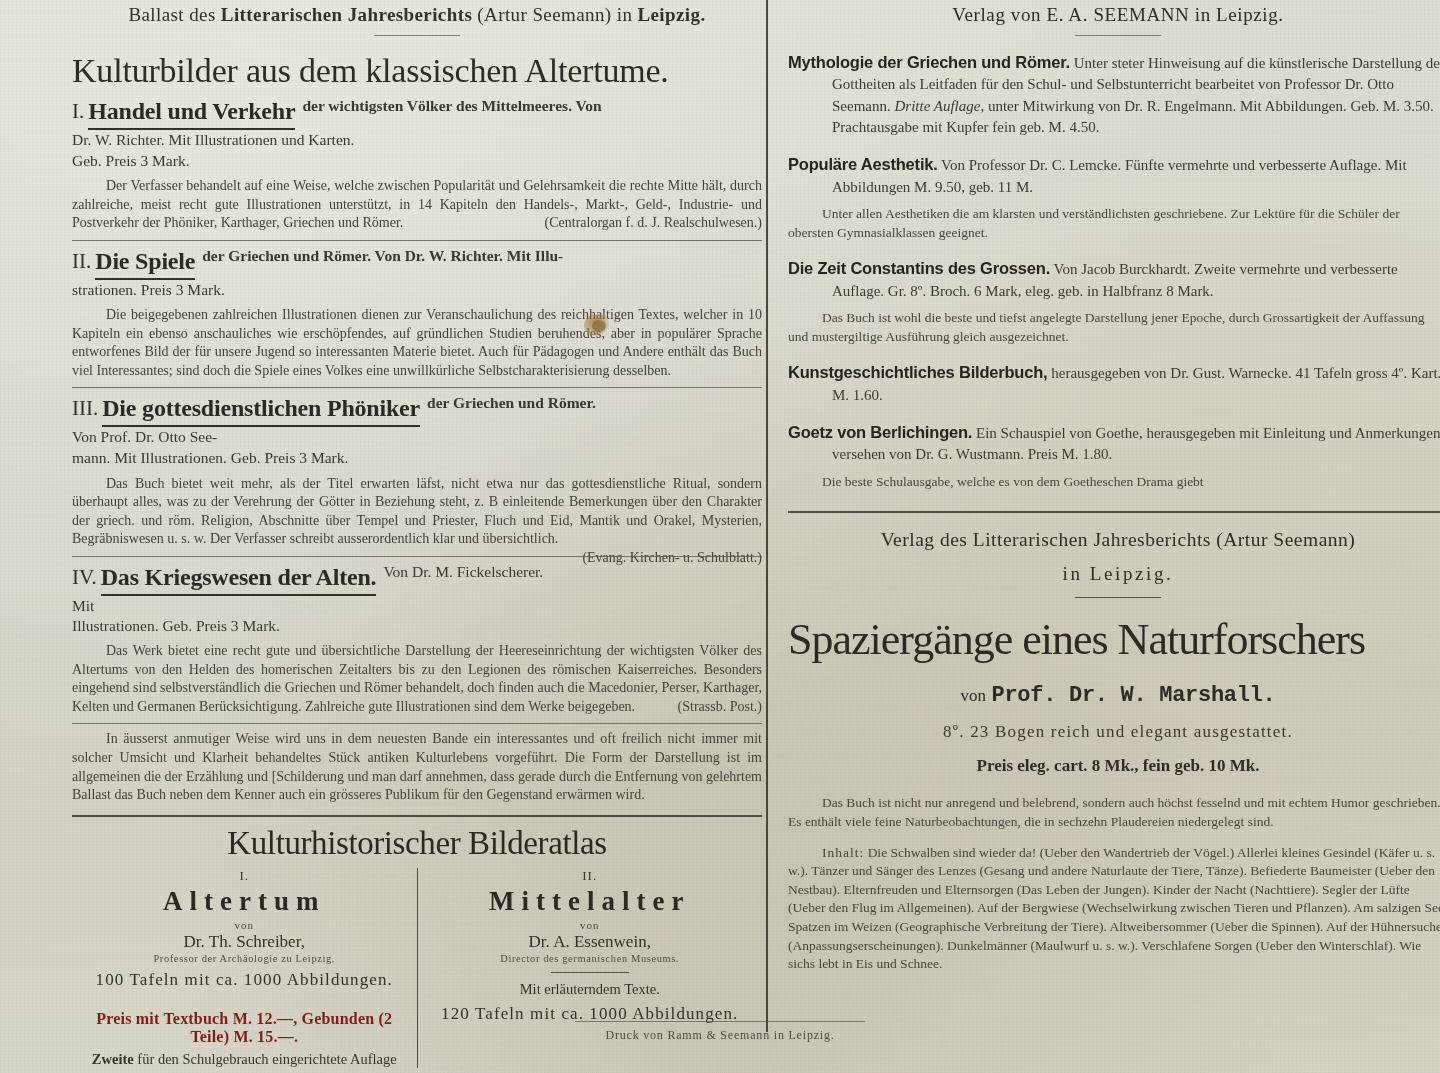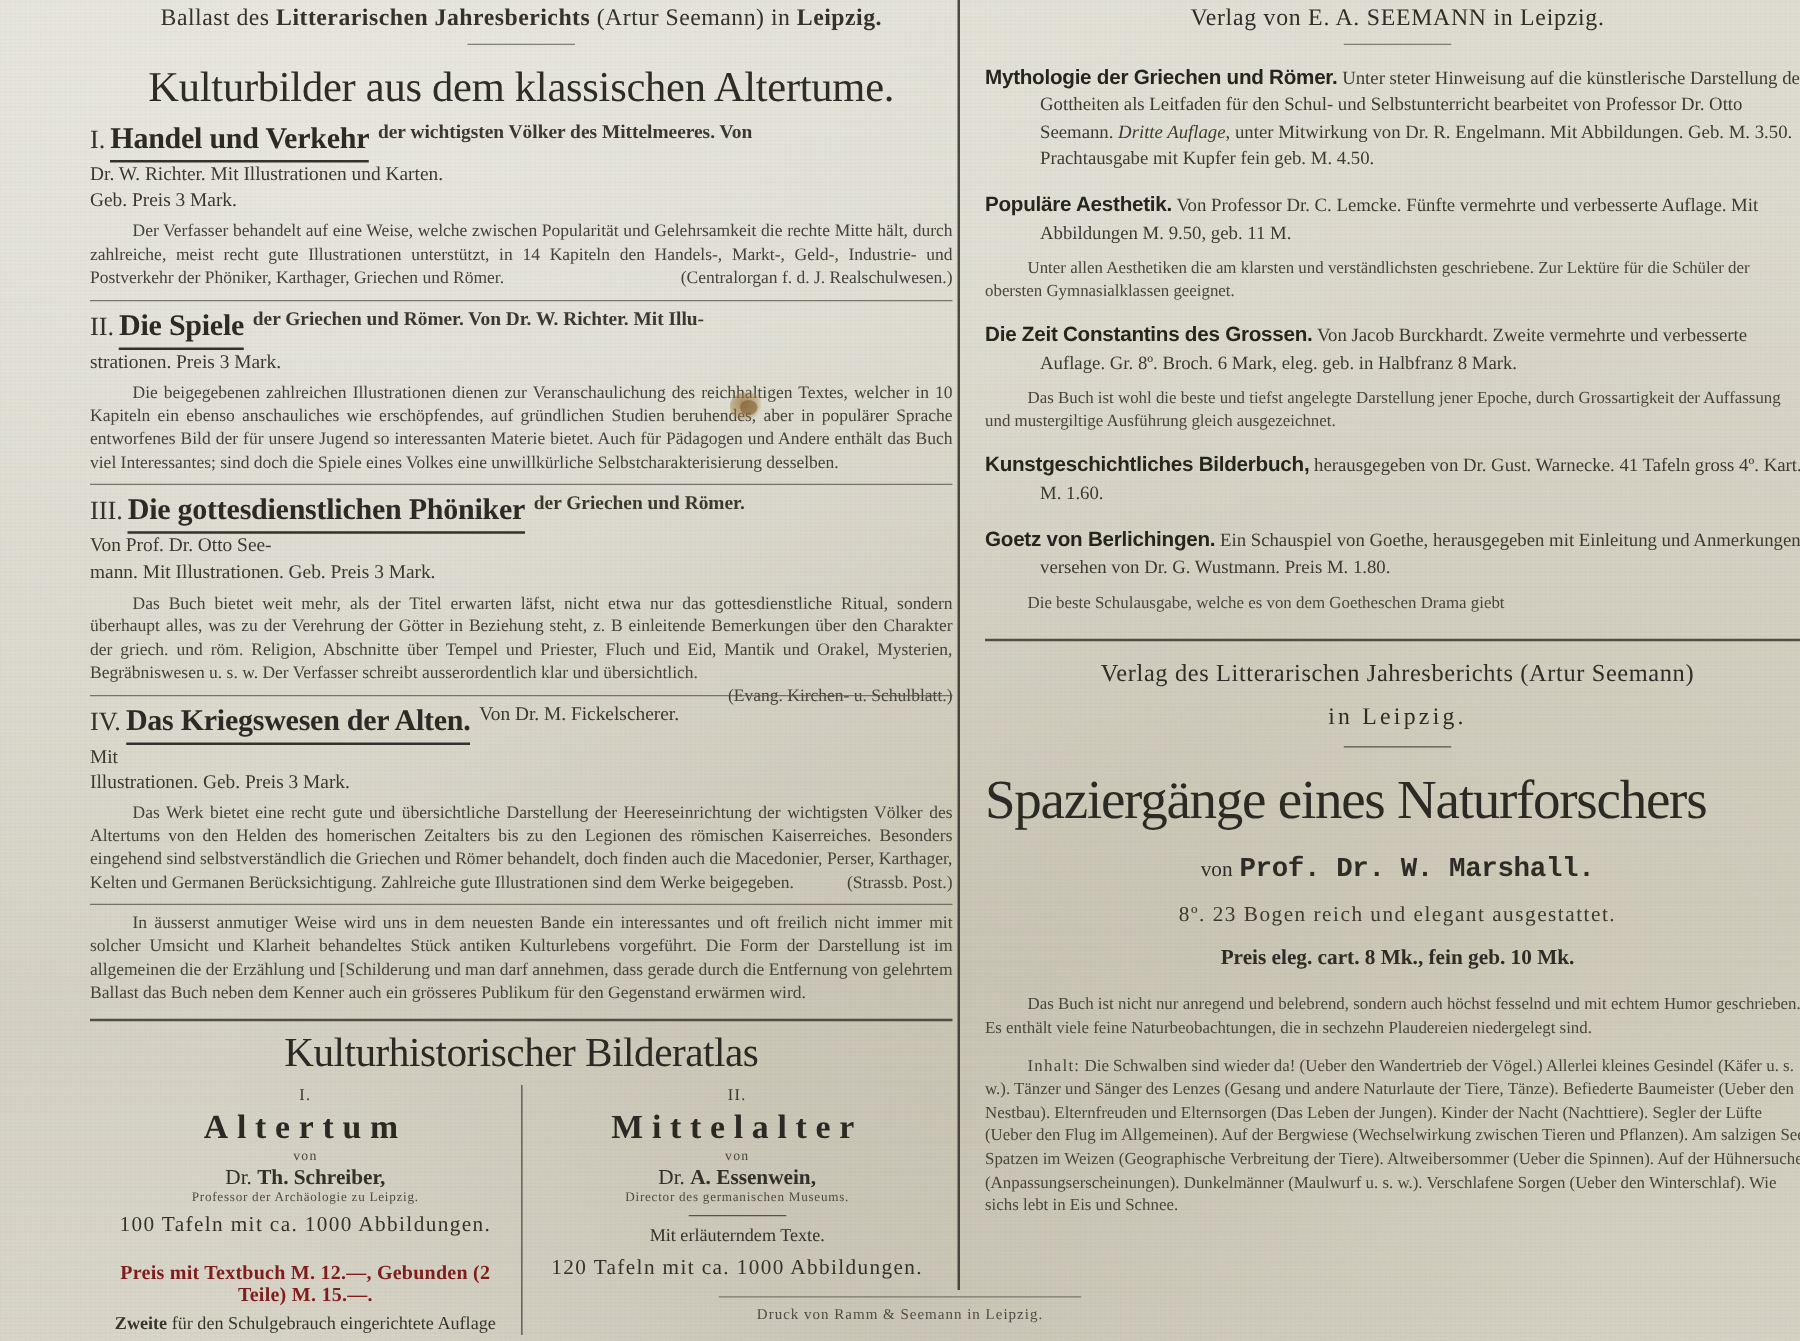--- a/index.html
+++ b/index.html
@@ -91,21 +91,20 @@
   }
   .rule-thin {
     height: 1px;
     background: #55524a;
     margin: 7px 0 5px 0;
     opacity: 0.75;
   }
 
   
   .display-head {
-    text-align: center;
     font-size: 34px;
     font-weight: 400;
     letter-spacing: -0.2px;
     color: #2e2c26;
     margin: 16px 0 6px 0;
     font-family: "Liberation Serif", "DejaVu Serif", serif;
     white-space: nowrap;
   }
 
   
@@ -184,21 +183,21 @@
     letter-spacing: 7px;
     color: #2b2923;
     margin: 2px 0 2px 0;
   }
   .atlas-von { font-size: 11px; letter-spacing: 1px; color: #4a473e; }
   .atlas-author {
     font-size: 17px;
     color: #32302a;
     margin-top: 1px;
   }
-  .atlas-author b { font-weight: bold; text-align: center; }
+  .atlas-author b { font-weight: normal; text-align: center; }
   .atlas-role {
     font-size: 10.5px;
     letter-spacing: 0.6px;
     color: #4e4b42;
     margin-top: 1px;
   }
   .atlas-plates {
     font-size: 17px;
     letter-spacing: 1.1px;
     color: #33312a;
@@ -322,21 +321,21 @@
     font-weight: bold;
     color: #2e2c26;
     margin-top: 14px;
   }
 
   
   .footer {
     position: absolute;
     left: 0;
     right: 0;
-    bottom: 14px;
+    bottom: 30px;
     text-align: center;
   }
   .footer-rule {
     width: 290px;
     height: 1px;
     background: #5a574e;
     margin: 0 auto 6px auto;
     opacity: 0.7;
   }
   .footer-text {

